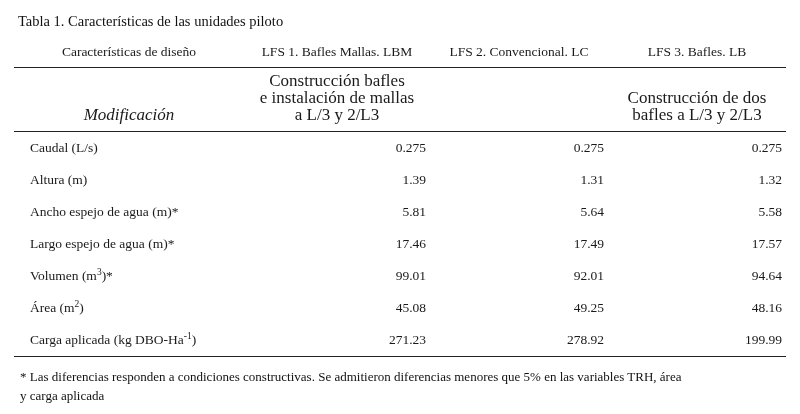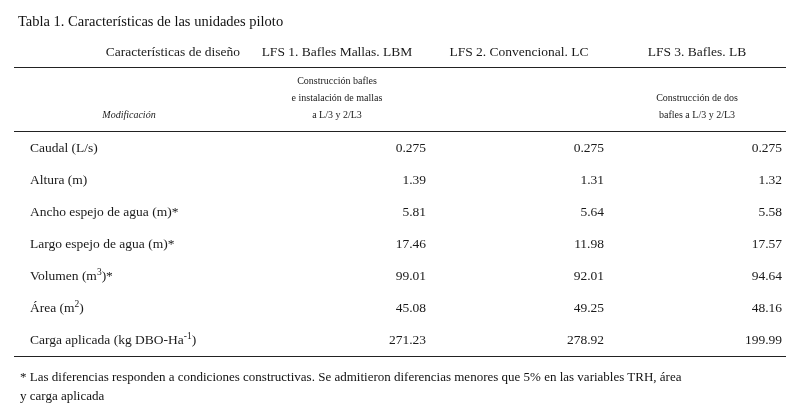--- a/index.html
+++ b/index.html
@@ -45,27 +45,27 @@
   }
 
   thead th {
     font-weight: normal;
     font-size: 13.5px;
     padding: 6px 4px 7px 4px;
     text-align: center;
     vertical-align: bottom;
   }
   thead th.first {
-    text-align: right;
+    text-align: center;
   }
   .modif-row td {
     padding: 4px 4px 8px 4px;
     vertical-align: bottom;
     text-align: center;
-    font-size: 10px;
+    font-size: 17px;
     line-height: 17px;
   }
   .modif-row td.label {
     vertical-align: bottom;
     padding-bottom: 8px;
     font-style: italic;
   }
   tbody.body td {
     padding: 6px 4px 6px 4px;
     font-size: 13.5px;
@@ -134,21 +134,21 @@
       </tr>
       <tr>
         <td class="rowlabel">Ancho espejo de agua (m)*</td>
         <td>5.81</td>
         <td>5.64</td>
         <td>5.58</td>
       </tr>
       <tr>
         <td class="rowlabel">Largo espejo de agua (m)*</td>
         <td>17.46</td>
-        <td>11.98</td>
+        <td>17.49</td>
         <td>17.57</td>
       </tr>
       <tr>
         <td class="rowlabel">Volumen (m<sup>3</sup>)*</td>
         <td>99.01</td>
         <td>92.01</td>
         <td>94.64</td>
       </tr>
       <tr>
         <td class="rowlabel">Área (m<sup>2</sup>)</td>

